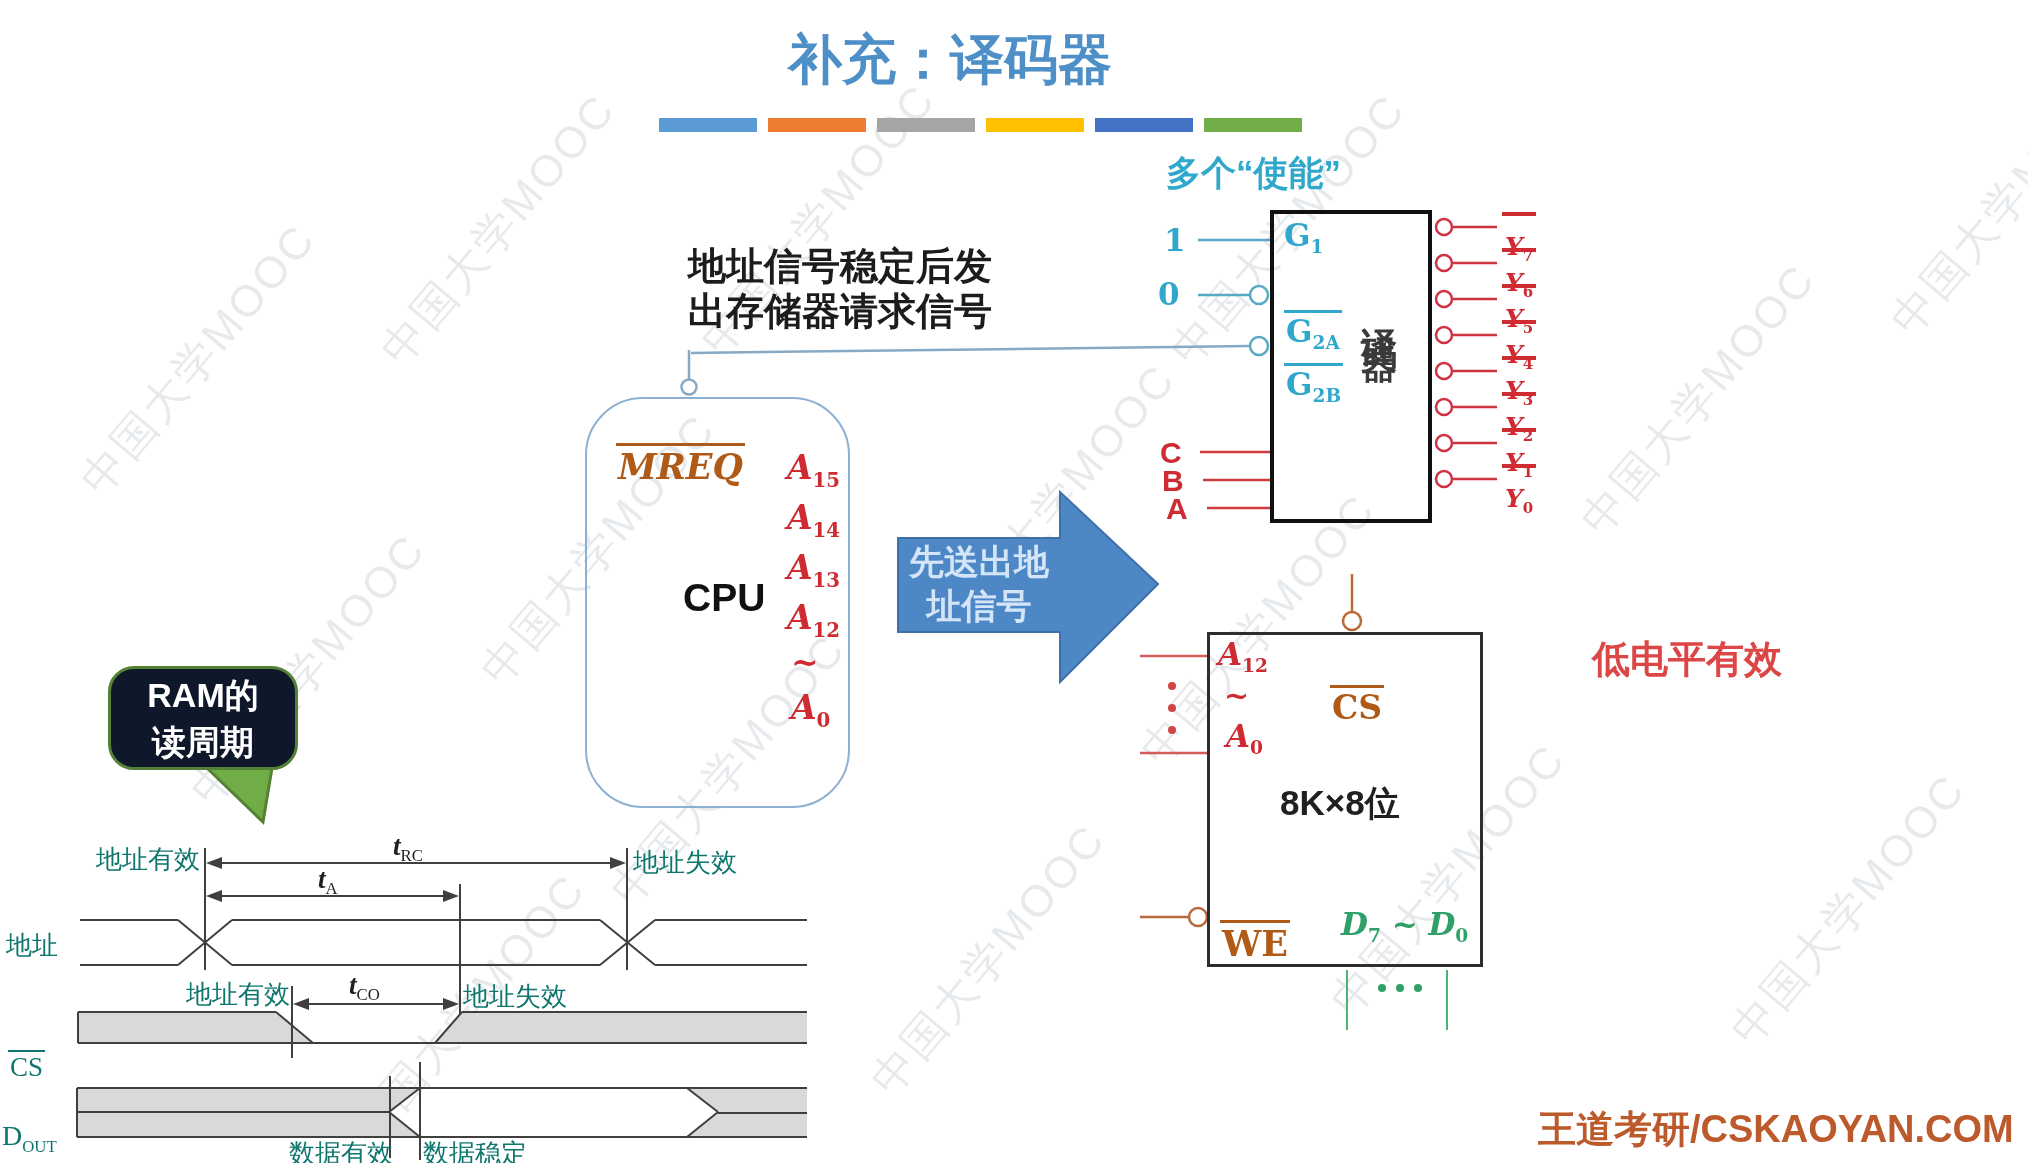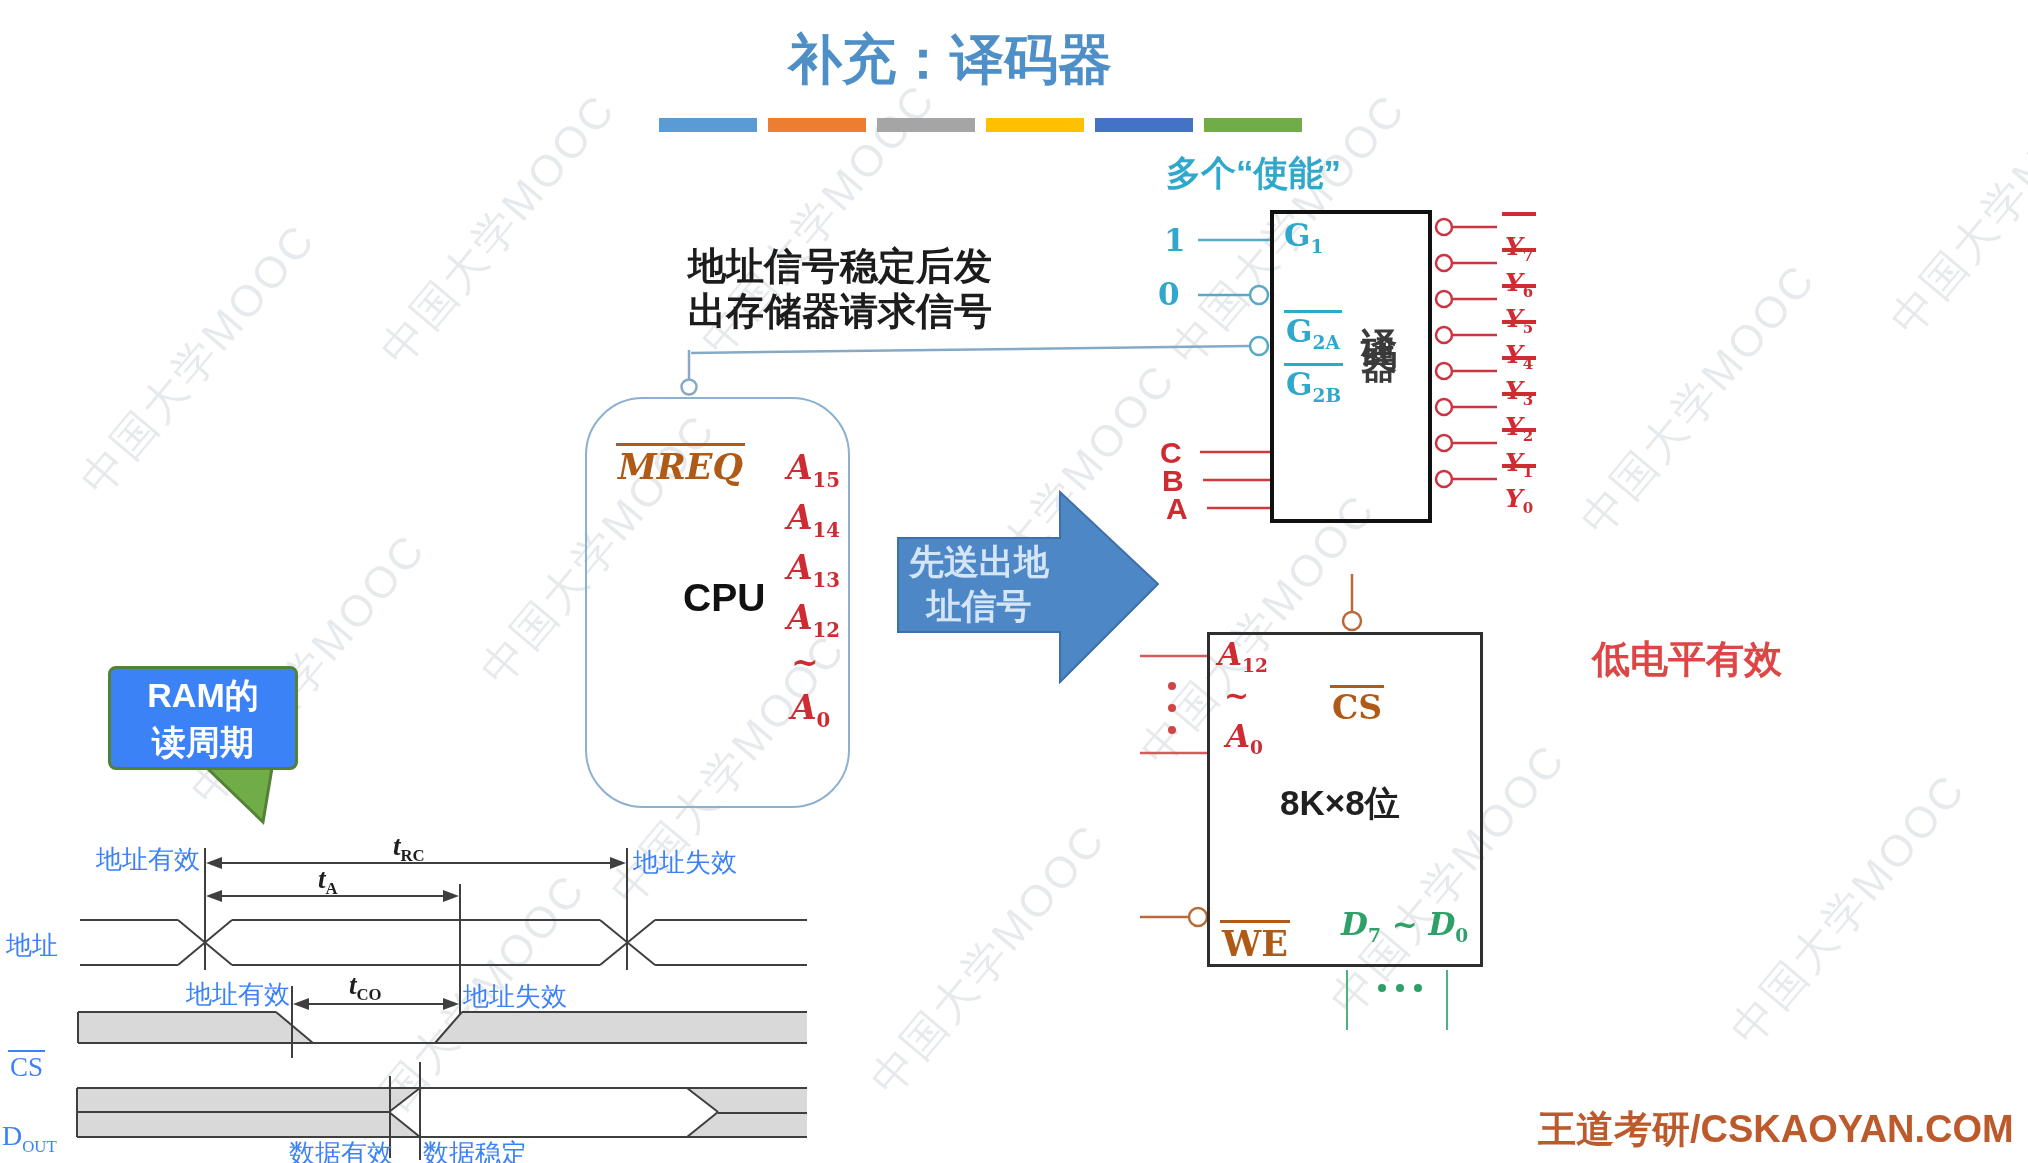--- a/index.html
+++ b/index.html
@@ -23,27 +23,27 @@
   .ovl4 { border-top:4px solid currentColor; padding:16px 3px; display:inline-block; }
   .c-cyan{ color:#2fa8cc; } .c-red{ color:#ce2b33; } .c-org{ color:#b05a18; }
   .c-grn{ color:#2fa168;margin-left:15px; }
   .boxline { position:absolute; z-index:2; background:transparent; }
   .decoder-box { left:1270px; top:210px; width:162px; height:313px; border:4.5px solid #101010; }
   .cpu-box { left:585px; top:397px; width:265px; height:411px; border:2.5px solid #8cb0d2; border-radius:58px; }
   .mem-box { left:1207px; top:632px; width:276px; height:335px; border:3.5px solid #2e2e2e; }
   .vertical { writing-mode:vertical-rl; text-orientation:upright; letter-spacing:10px;
               font-size:36px; color:#3a3a3a; font-weight:600; }
   .note-line { line-height:53px; }
-  .callout { left:108px; top:666px; width:190px; height:104px; background:#3b82f6;
-             border:3px solid #538135; border-radius:8px; color:#fff; text-align:center;
+  .callout { left:108px; top:666px; width:190px; height:104px; background:#0f172a;
+             border:3px solid #538135; border-radius:26px; color:#fff; text-align:center;
              font-size:34px; font-weight:600; line-height:47px; padding-top:3px; z-index:2; }
-  .tlab { font-family:"Liberation Serif",serif; font-size:26px; color:#3b82f6; }
+  .tlab { font-family:"Liberation Serif",serif; font-size:26px; color:#0f766e; }
   .tmath { font-family:"Liberation Serif",serif; font-size:27px; font-style:italic;
            font-weight:bold; color:#1f1f1f; }
-  .tmath sub { font-style:normal; font-weight:bold; font-size:.62em; }
+  .tmath sub { font-style:normal; font-weight:normal; font-size:.62em; }
   .arrow-text { left:898px; top:540px; width:162px; text-align:center; color:#d3e5f6;
                 font-size:35px; font-weight:600; line-height:44px; }
 </style>
 </head>
 <body>
 
 <div id="canvas">
 
   <div class="wm" style="left:30px;top:330px">中国大学MOOC</div>
   <div class="wm" style="left:330px;top:200px">中国大学MOOC</div>

